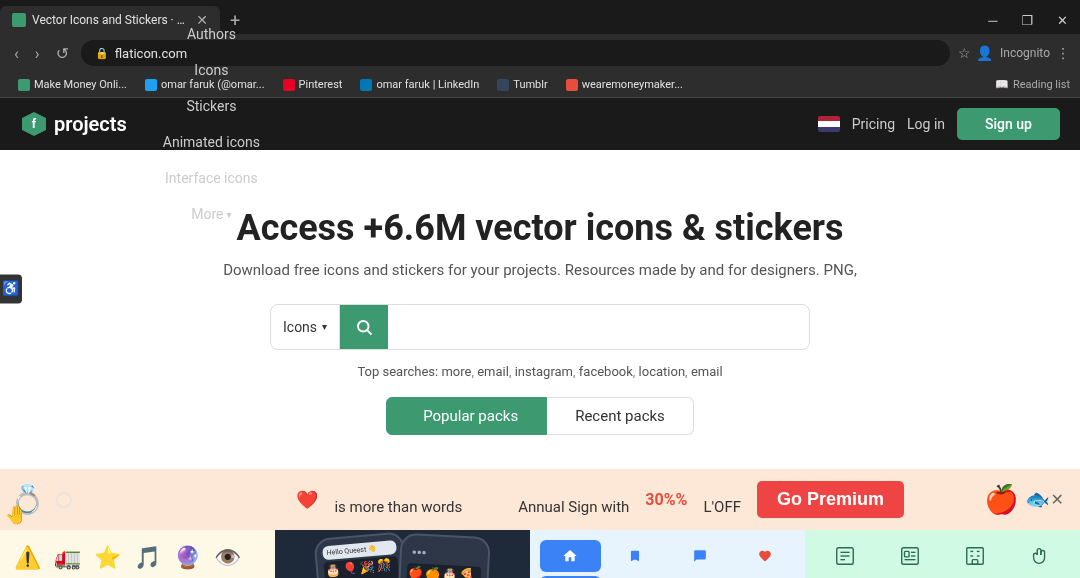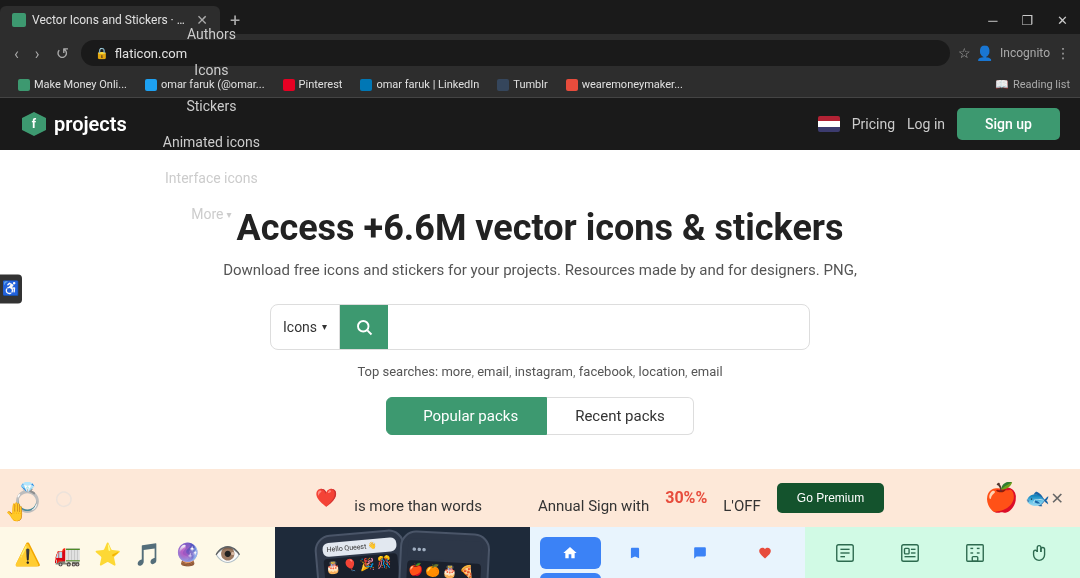--- a/index.html
+++ b/index.html
@@ -65,21 +65,21 @@
 
     
     .pack-tabs { display: flex; justify-content: center; gap: 0; margin-bottom: 0; }
     .pack-tab { padding: 9px 28px; font-size: 15px; cursor: pointer; border: 1.5px solid #ddd; }
     .pack-tab-active { background: #3d9970; color: #fff; border-color: #3d9970; border-radius: 6px 0 0 6px; padding-left: 36px; }
     .pack-tab-inactive { background: #fff; color: #333; border-radius: 0 6px 6px 0; border-left: none; }
 
     
     .promo-banner { background: #fde8d8; display: flex; align-items: center; justify-content: center; padding: 12px 20px; gap: 16px; position: relative; margin-top: 14px; }
     .promo-text { font-size: 15px; color: #333; margin-top: 16px; }
-    .promo-btn { background: #14532d; color: #fff; padding: 8px 20px; border-radius: 5px; font-size: 12px; font-weight: 400; cursor: pointer; border: none; }
+    .promo-btn { background: #ef4444; color: #fff; padding: 8px 20px; border-radius: 5px; font-size: 18px; font-weight: 700; cursor: pointer; border: none; }
     .promo-close { position: absolute; right: 16px; top: 50%; transform: translateY(-50%); color: #666; cursor: pointer; font-size: 16px; }
 
     
     .packs-grid { display: flex; gap: 0; padding: 0; margin-top: 0; }
     .pack-card { flex: 1; height: 120px; overflow: hidden; position: relative; }
 
     
     .accessibility-btn { position: fixed; left: 0; top: 50%; transform: translateY(-50%); background: #1a1a1a; color: #fff; padding: 8px 4px; border-radius: 0 4px 4px 0; cursor: pointer; font-size: 10px; writing-mode: vertical-rl; z-index: 100; }
 
     .chevron-icon { font-size: 10px; }

